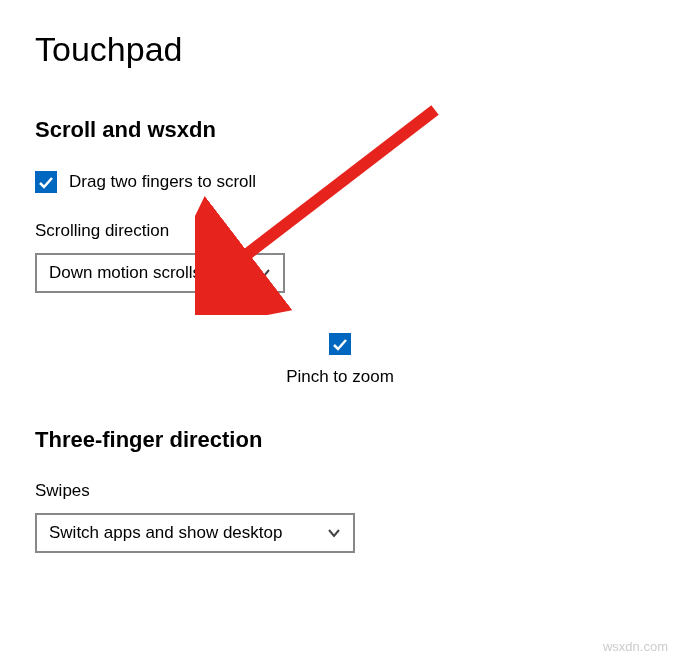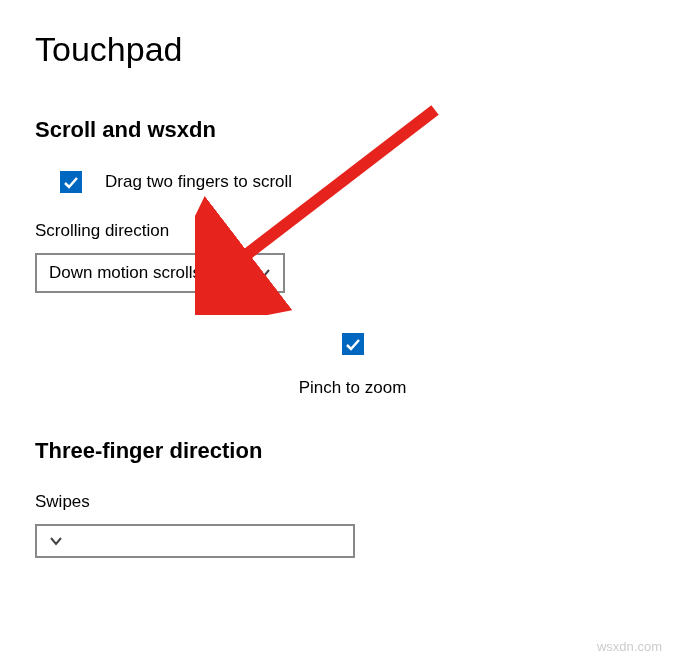--- a/index.html
+++ b/index.html
@@ -28,23 +28,22 @@
       margin-bottom: 28px;
       margin-top: 40px;
       color: #000;
     }
     .section-header:first-of-type {
       margin-top: 0;
     }
     .checkbox-row {
       display: flex;
       align-items: center;
-      gap: 23px;
+      gap: 12px;
       margin-bottom: 28px;
-      margin-left: 25px;
     }
     .checkbox {
       width: 22px;
       height: 22px;
       background: #0067c0;
       display: flex;
       align-items: center;
       justify-content: center;
       flex-shrink: 0;
       cursor: pointer;
@@ -96,21 +95,21 @@
     }
     .annotation-arrow {
       position: absolute;
       top: 95px;
       left: 195px;
       pointer-events: none;
     }
     .watermark {
       position: absolute;
       bottom: 12px;
-      right: 18px;
+      right: 12px;
       font-size: 13px;
       color: #ccc;
     }
     .spacer-top { margin-top: 40px; flex-direction: column; }
   </style>
 </head>
 <body>
 
 
 
@@ -145,20 +144,21 @@
       </svg>
   </div>
   <span class="checkbox-label">Pinch to zoom</span>
 </div>
 
 <h2 class="section-header">Three-finger direction</h2>
 
 <div class="field-label">Swipes</div>
 
 <div class="dropdown wide">
+  <span>Switch apps and show desktop</span>
   <span class="chevron">
     <svg viewBox="0 0 14 10">
         <polyline points="2,2 7,8 12,2"></polyline>
       </svg>
   </span>
 </div>
 
 <svg class="annotation-arrow" width="260" height="220" viewBox="0 0 260 220">
   <defs>
     <marker id="arrowhead" markerWidth="12" markerHeight="12" refX="3" refY="6" orient="auto">

